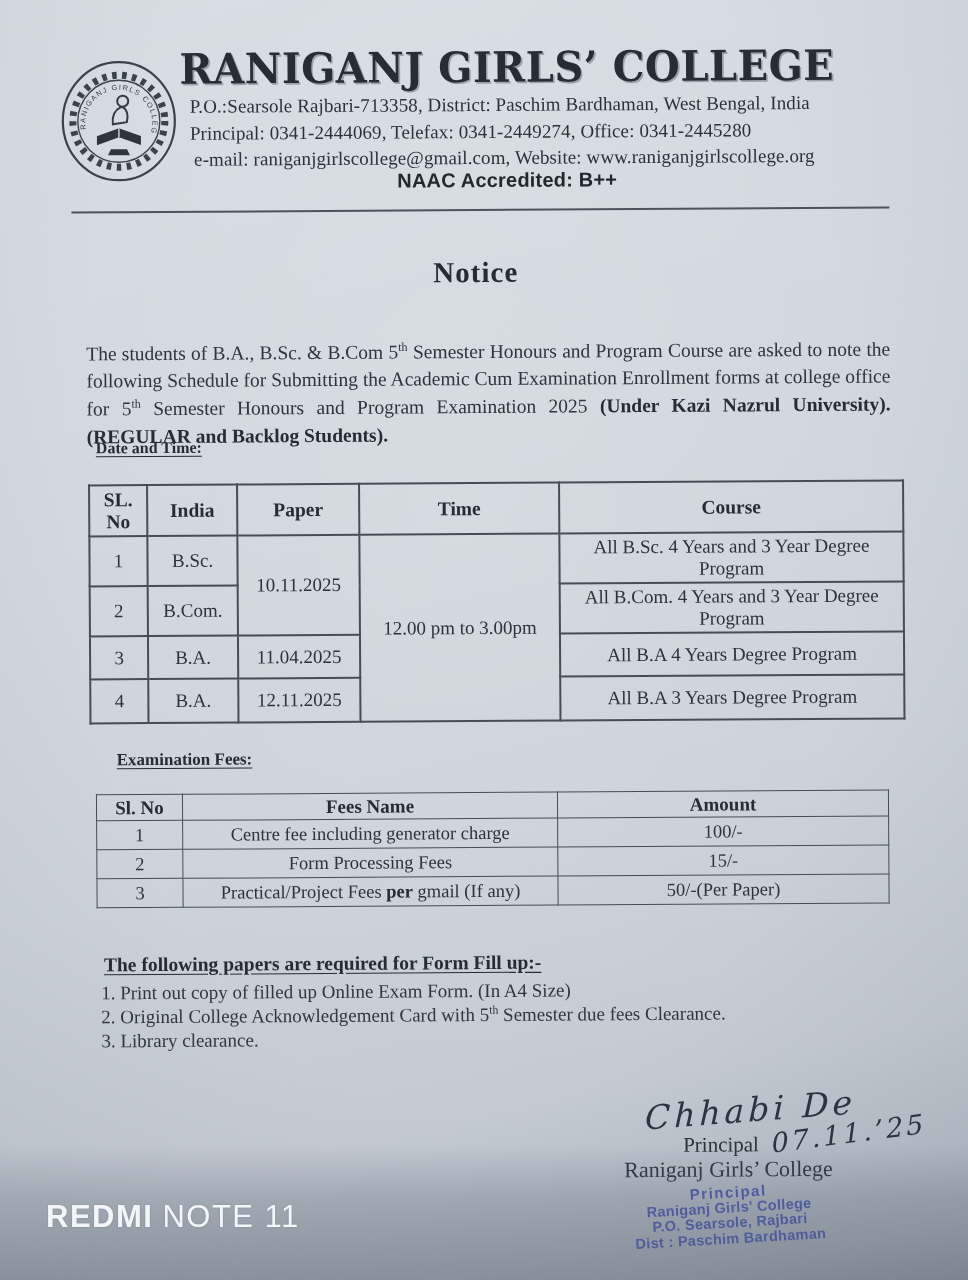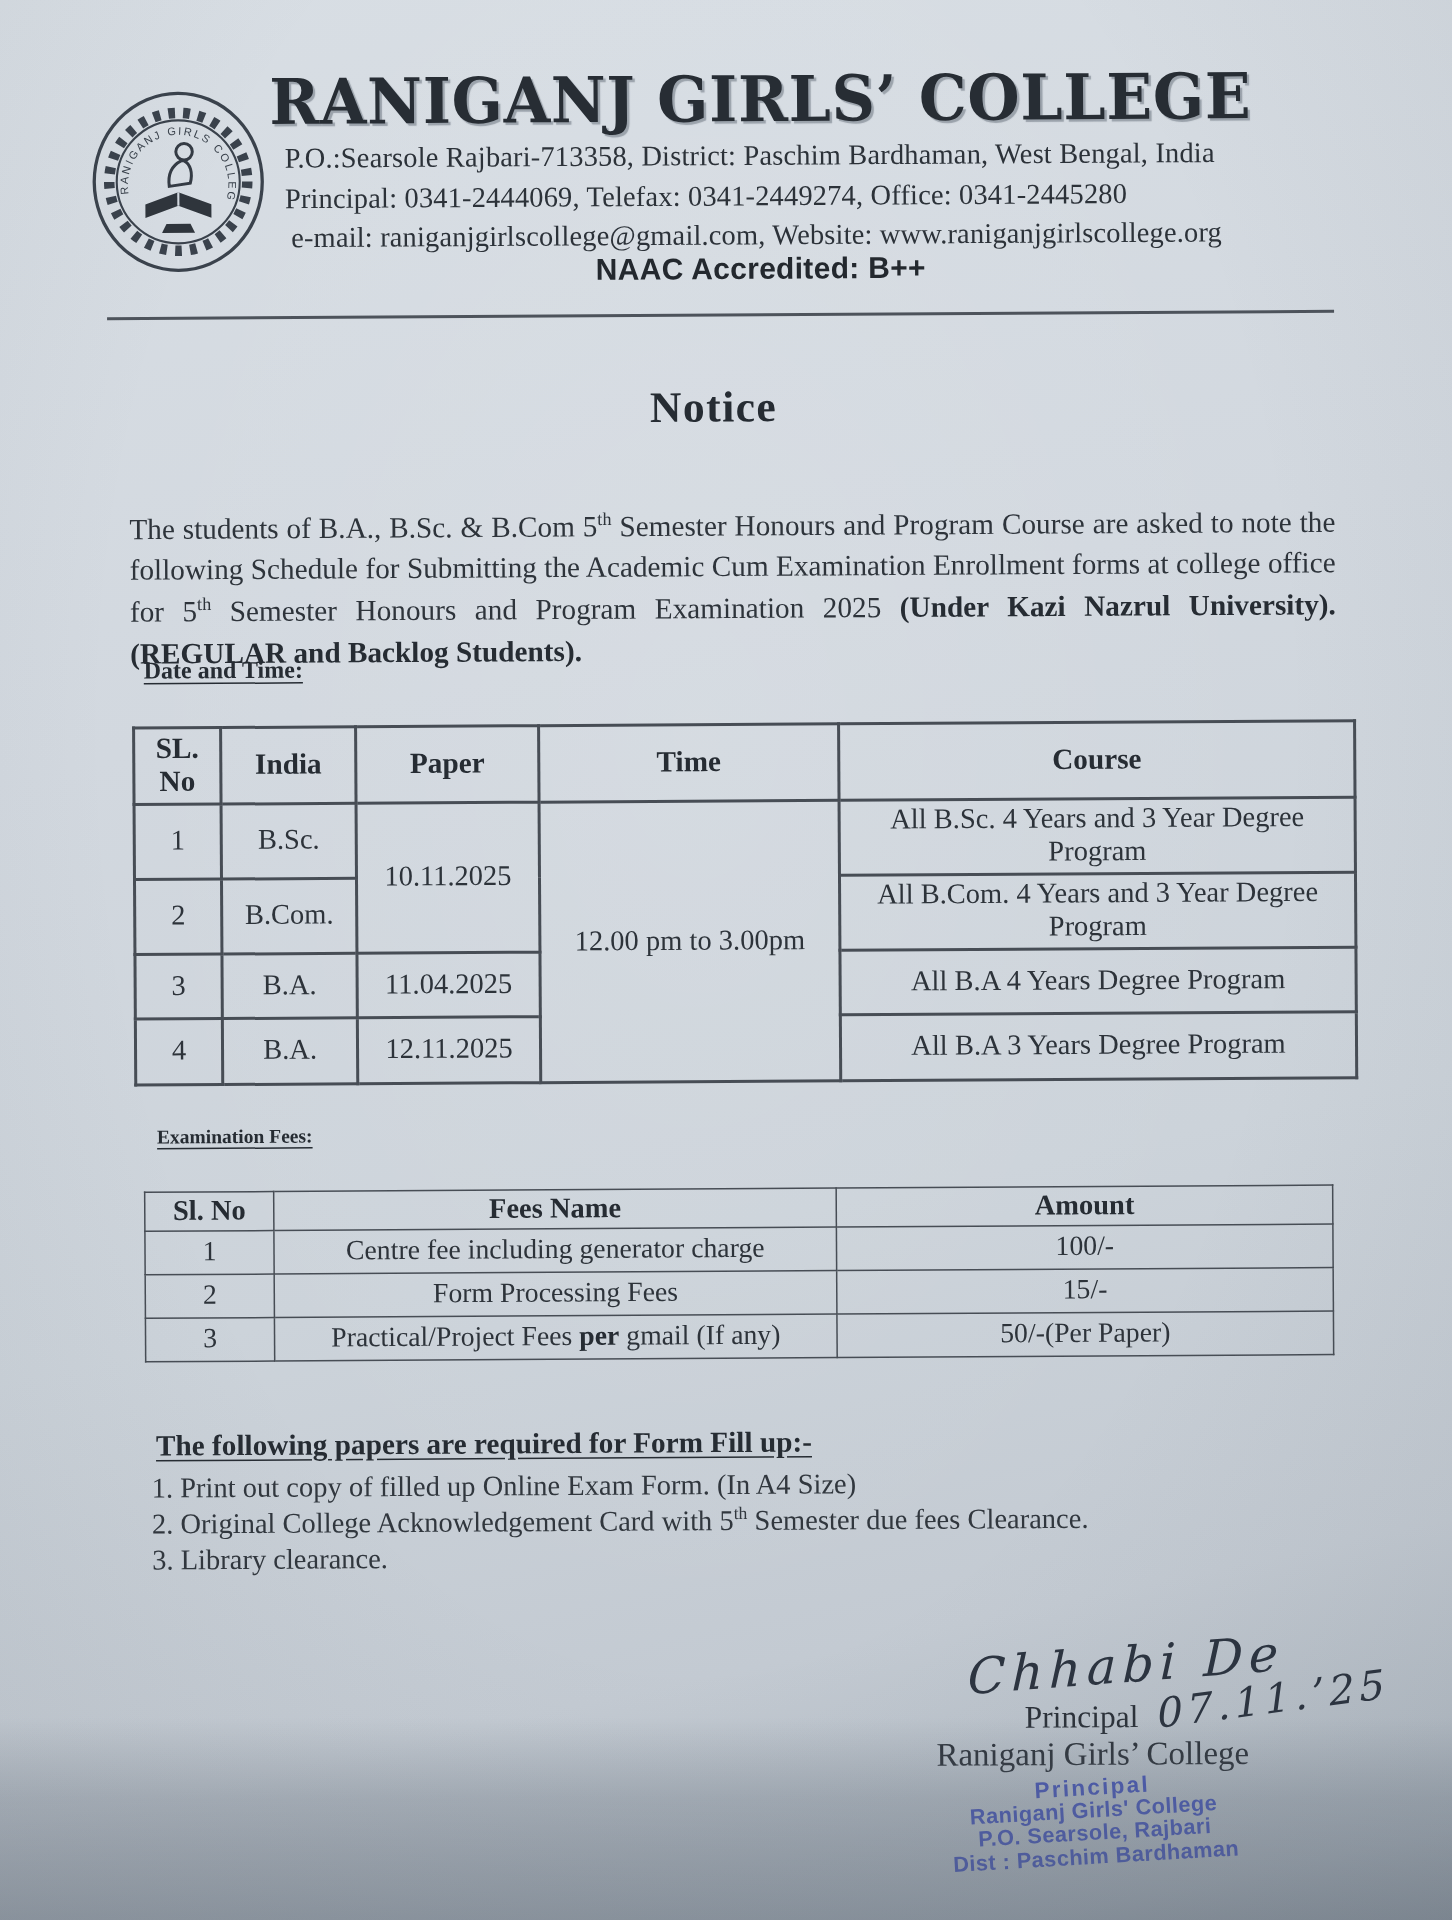--- a/index.html
+++ b/index.html
@@ -28,21 +28,21 @@
     font-size:29px;font-weight:bold;letter-spacing:1px;color:#262c33;}
   .notice-title span{text-underline-offset:4px;}
   .notice-para{position:absolute;top:318px;left:88px;width:804px;font-size:19.5px;
     line-height:1.43;text-align:justify;color:#2e343b;}
   .b{font-weight:bold;color:#262c33;}
   sup{vertical-align:super;font-size:0.62em;line-height:0;}
 
   .section-heading{position:absolute;font-weight:bold;font-size:16px;color:#262c33;
     text-decoration:underline;text-underline-offset:3px;white-space:nowrap;}
   #dt-heading{top:437px;left:97px;}
-  #fees-heading{top:748px;left:104px;font-size:13px;}
+  #fees-heading{top:748px;left:116px;font-size:17px;}
 
   
   table{border-collapse:collapse;table-layout:fixed;}
   .schedule{position:absolute;top:482px;left:89px;width:816px;}
   .schedule th,.schedule td{border:2px solid #474d55;text-align:center;vertical-align:middle;
     padding:2px 4px;color:#2d333a;}
   .schedule th{font-size:19.5px;font-weight:bold;color:#262c33;}
   .schedule td{font-size:19px;}
   .schedule .c-sl{width:48px;}
   .schedule .c-stream{width:80px;}
@@ -200,13 +200,16 @@
     <div class="sig-college">Raniganj Girls’ College</div>
     <div class="stamp">
       <div class="s1">Principal</div>
       <div class="s2">Raniganj Girls' College</div>
       <div class="s3">P.O. Searsole, Rajbari</div>
       <div class="s4">Dist : Paschim Bardhaman</div>
     </div>
   </div>
 
   <div class="bottom-shade"></div>
+  <div class="watermark">
+    <span class="wm-brand">REDMI</span><span>NOTE 11</span>
+  </div>
 </div>
 
 </body></html>

